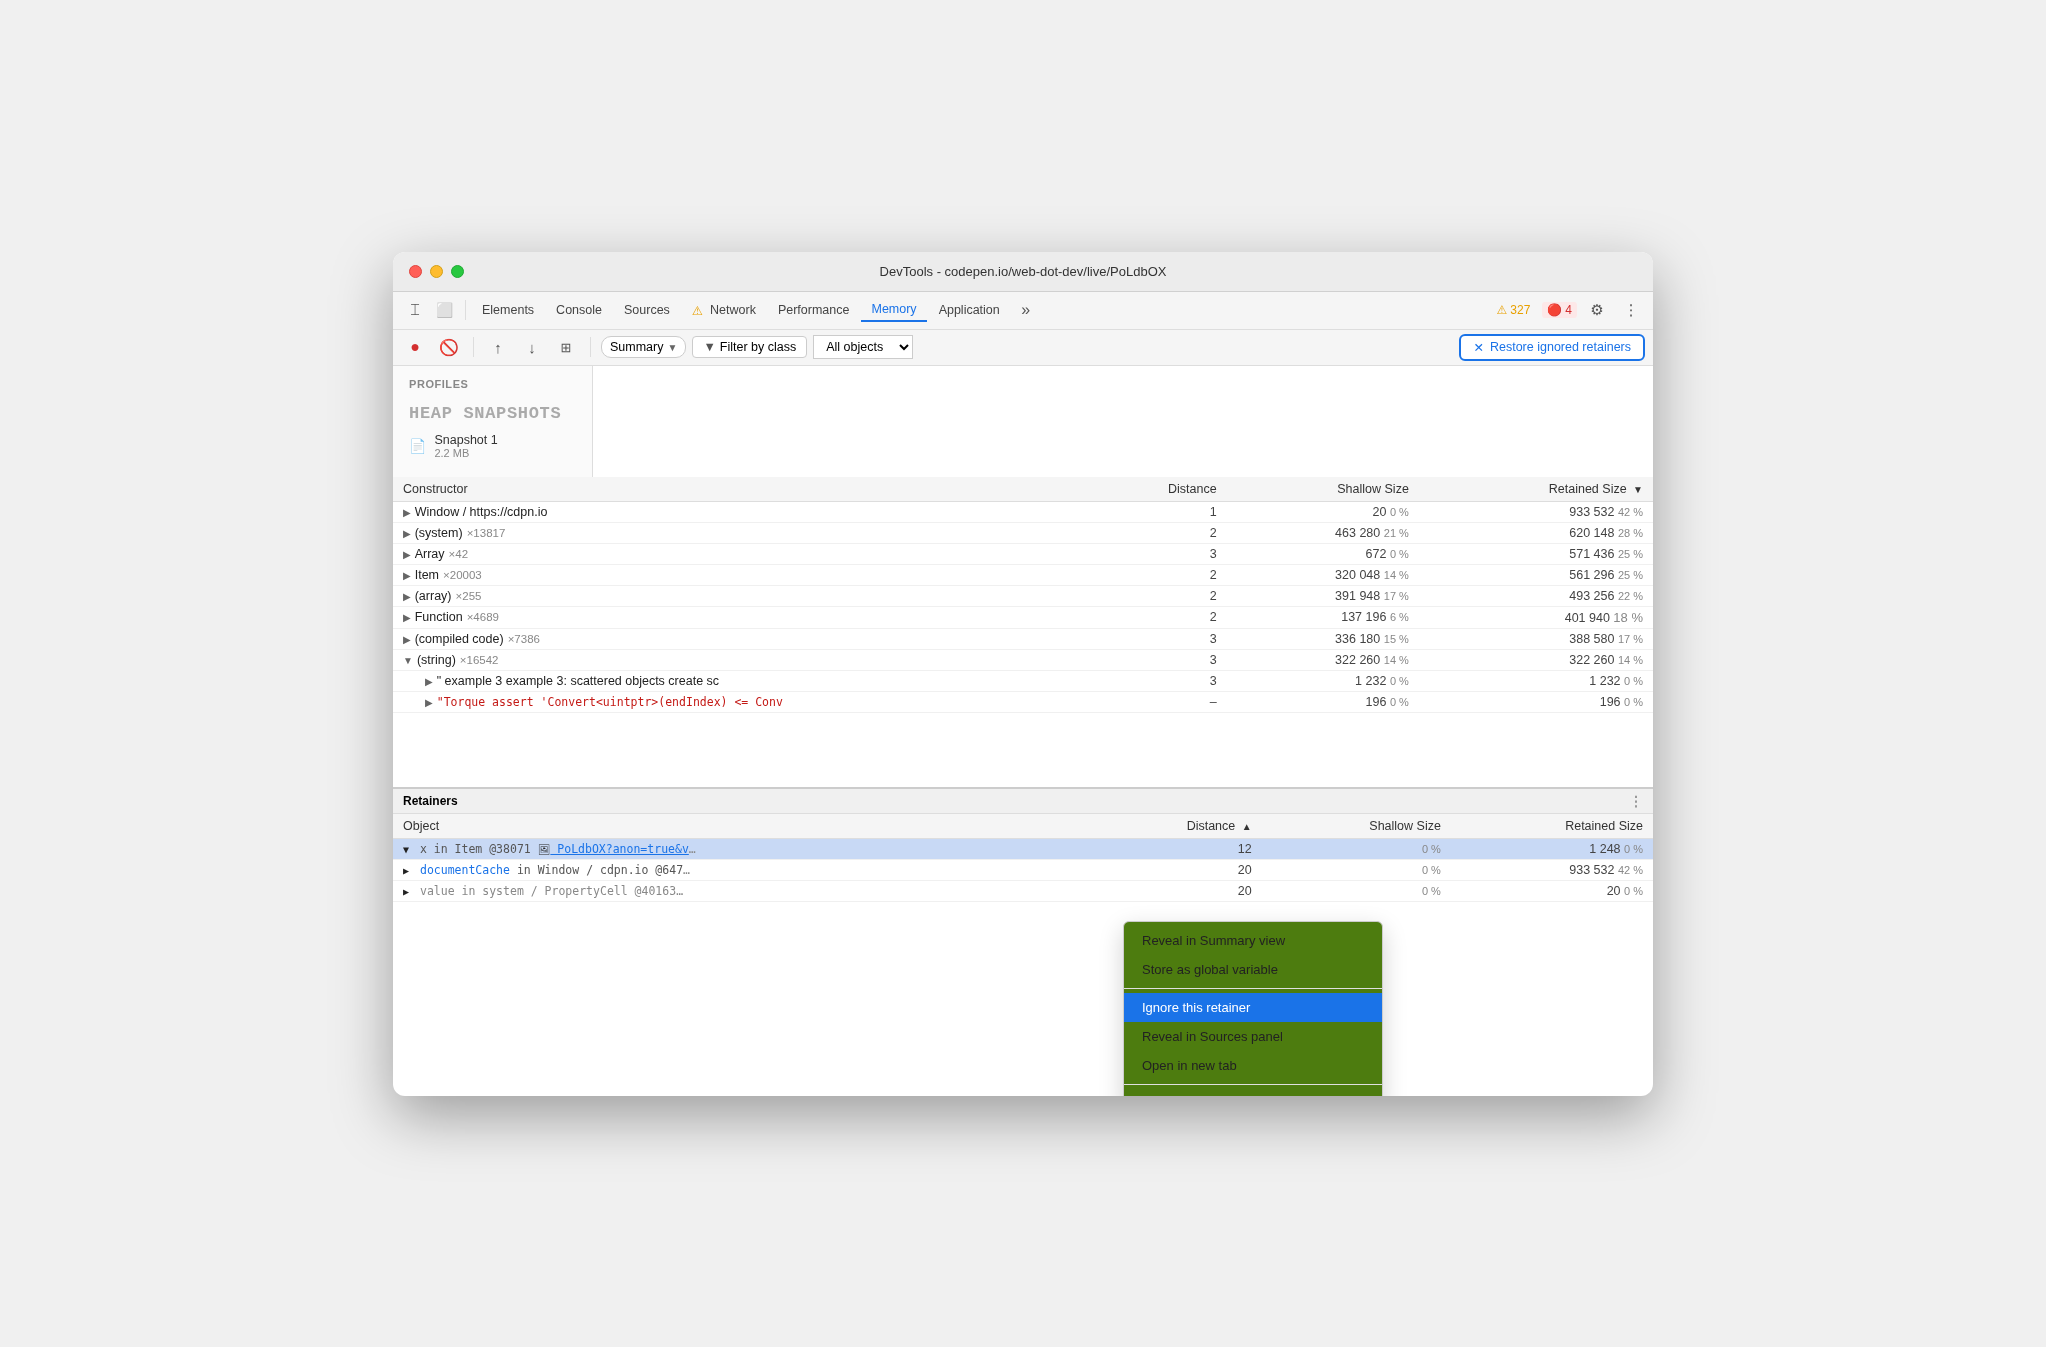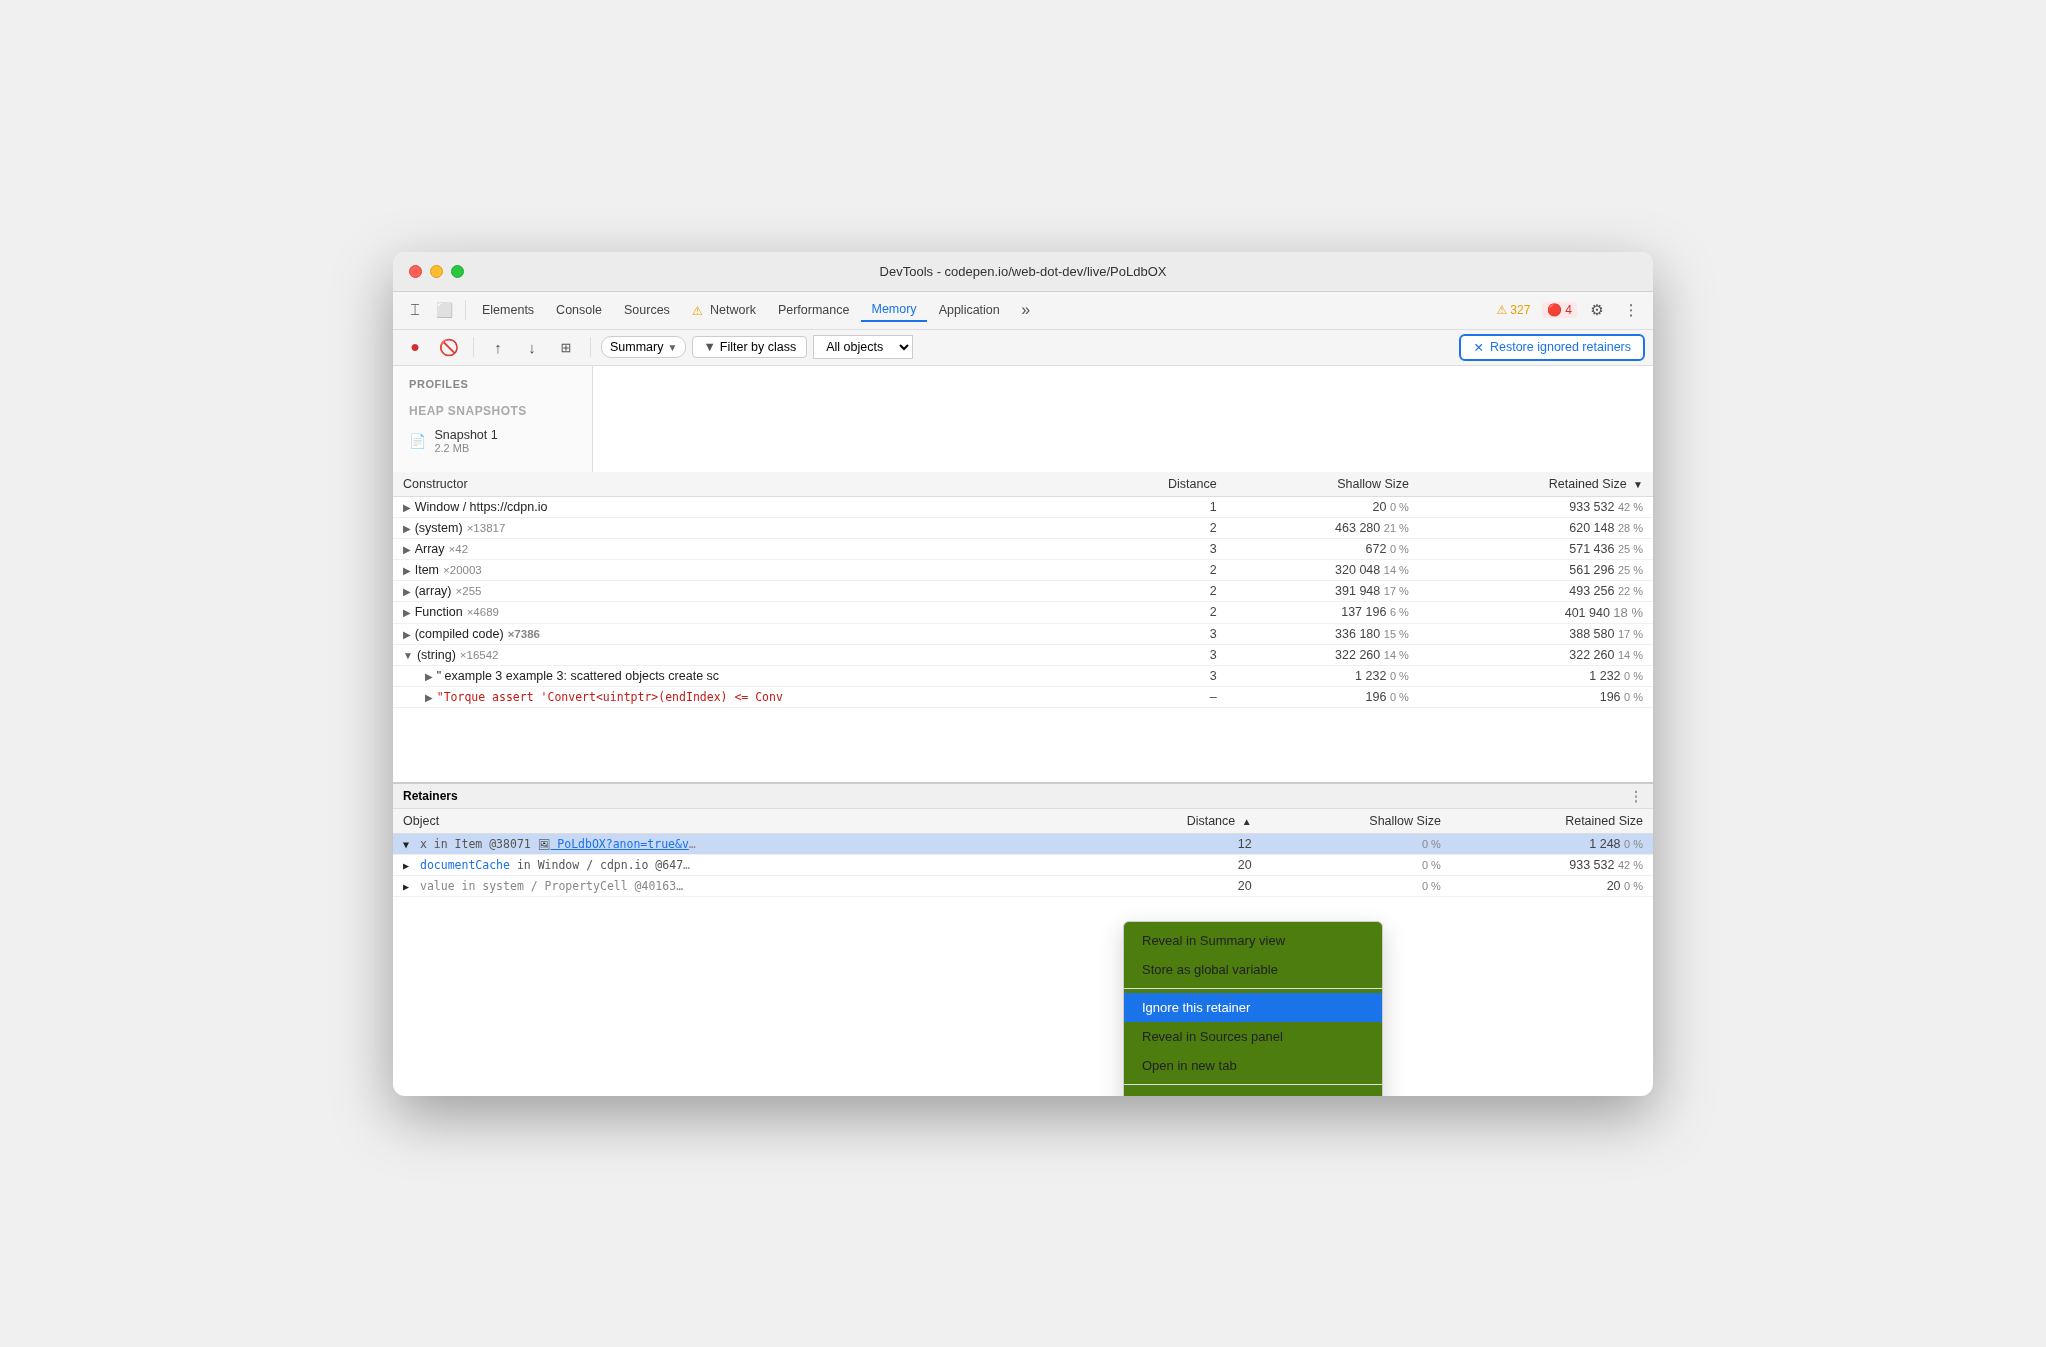--- a/index.html
+++ b/index.html
@@ -158,26 +158,27 @@
     }
     .sidebar-title {
       font-size: 11px;
       font-weight: 600;
       color: #888;
       text-transform: uppercase;
       padding: 0 16px 8px;
       letter-spacing: 0.05em;
     }
     .sidebar-section {
-      font-size: 12px;
+      font-size: 17px;
       color: #aaa;
       padding: 6px 16px 4px;
       text-transform: uppercase;
       font-weight: 600;
       letter-spacing: 0.04em;
+      font-family: Liberation Mono, monospace;
     }
     .sidebar-item {
       display: flex;
       align-items: center;
       gap: 8px;
       padding: 6px 16px;
       cursor: pointer;
       font-size: 12.5px;
     }
     .sidebar-item .snap-icon { color: #888; font-size: 14px; }
@@ -409,21 +410,21 @@
                   <td class="right">391 948 <span style="color:#888;font-size:11px;">17 %</span></td>
                   <td class="right">493 256 <span style="color:#888;font-size:11px;">22 %</span></td>
                 </tr>
                 <tr>
                   <td style="padding-left: 10px;"><span style="margin-right: 4px; font-size: 10px; color: rgb(102, 102, 102);">▶</span><span>Function<span style="color: rgb(136, 136, 136); font-size: 11.5px; margin-left: 4px;">×4689</span></span></td>
                   <td class="right">2</td>
                   <td class="right">137 196 <span style="color:#888;font-size:11px;">6 %</span></td>
                   <td class="right">401 940 <span style="color:#888;font-size:13px;">18 %</span></td>
                 </tr>
                 <tr>
-                  <td style="padding-left: 10px;"><span style="margin-right: 4px; font-size: 10px; color: rgb(102, 102, 102);">▶</span><span>(compiled code)<span style="color: rgb(136, 136, 136); font-size: 11.5px; margin-left: 4px; font-weight: bold;">×7386</span></span></td>
+                  <td style="padding-left: 10px;"><span style="margin-right: 4px; font-size: 10px; color: rgb(102, 102, 102);">▶</span><span>(compiled code)<span style="color: rgb(136, 136, 136); font-size: 11.5px; margin-left: 4px;">×7386</span></span></td>
                   <td class="right">3</td>
                   <td class="right">336 180 <span style="color:#888;font-size:11px;">15 %</span></td>
                   <td class="right">388 580 <span style="color:#888;font-size:11px;">17 %</span></td>
                 </tr>
                 <tr>
                   <td style="padding-left: 10px;"><span style="margin-right: 4px; font-size: 10px; color: rgb(102, 102, 102);">▼</span><span>(string)<span style="color: rgb(136, 136, 136); font-size: 11.5px; margin-left: 4px;">×16542</span></span></td>
                   <td class="right">3</td>
                   <td class="right">322 260 <span style="color:#888;font-size:11px;">14 %</span></td>
                   <td class="right">322 260 <span style="color:#888;font-size:11px;">14 %</span></td>
                 </tr>

